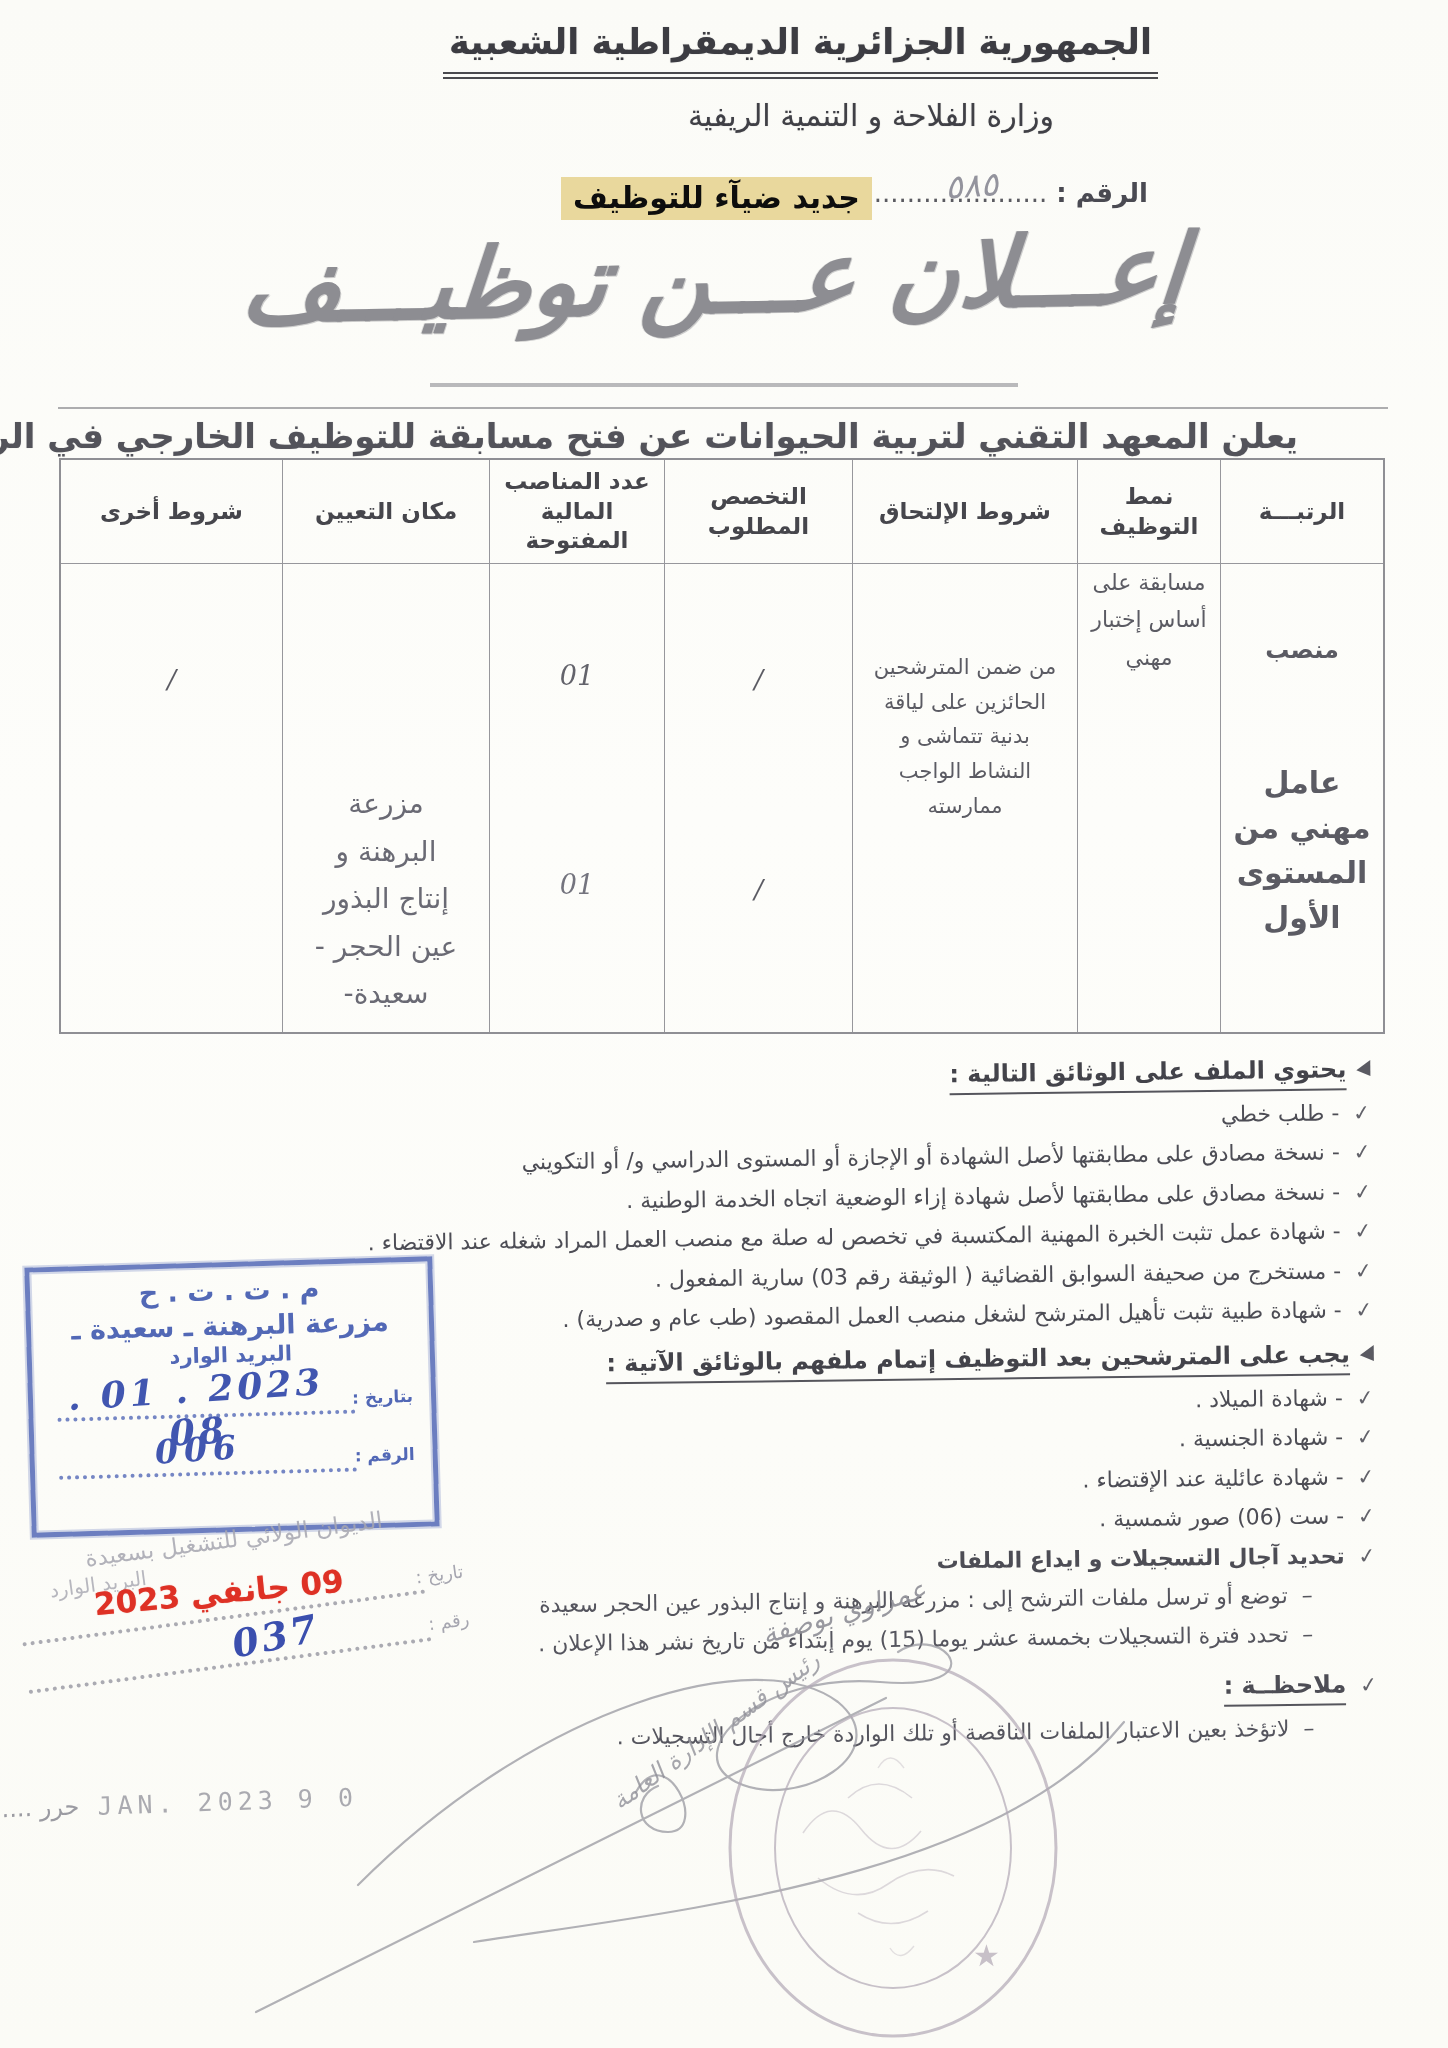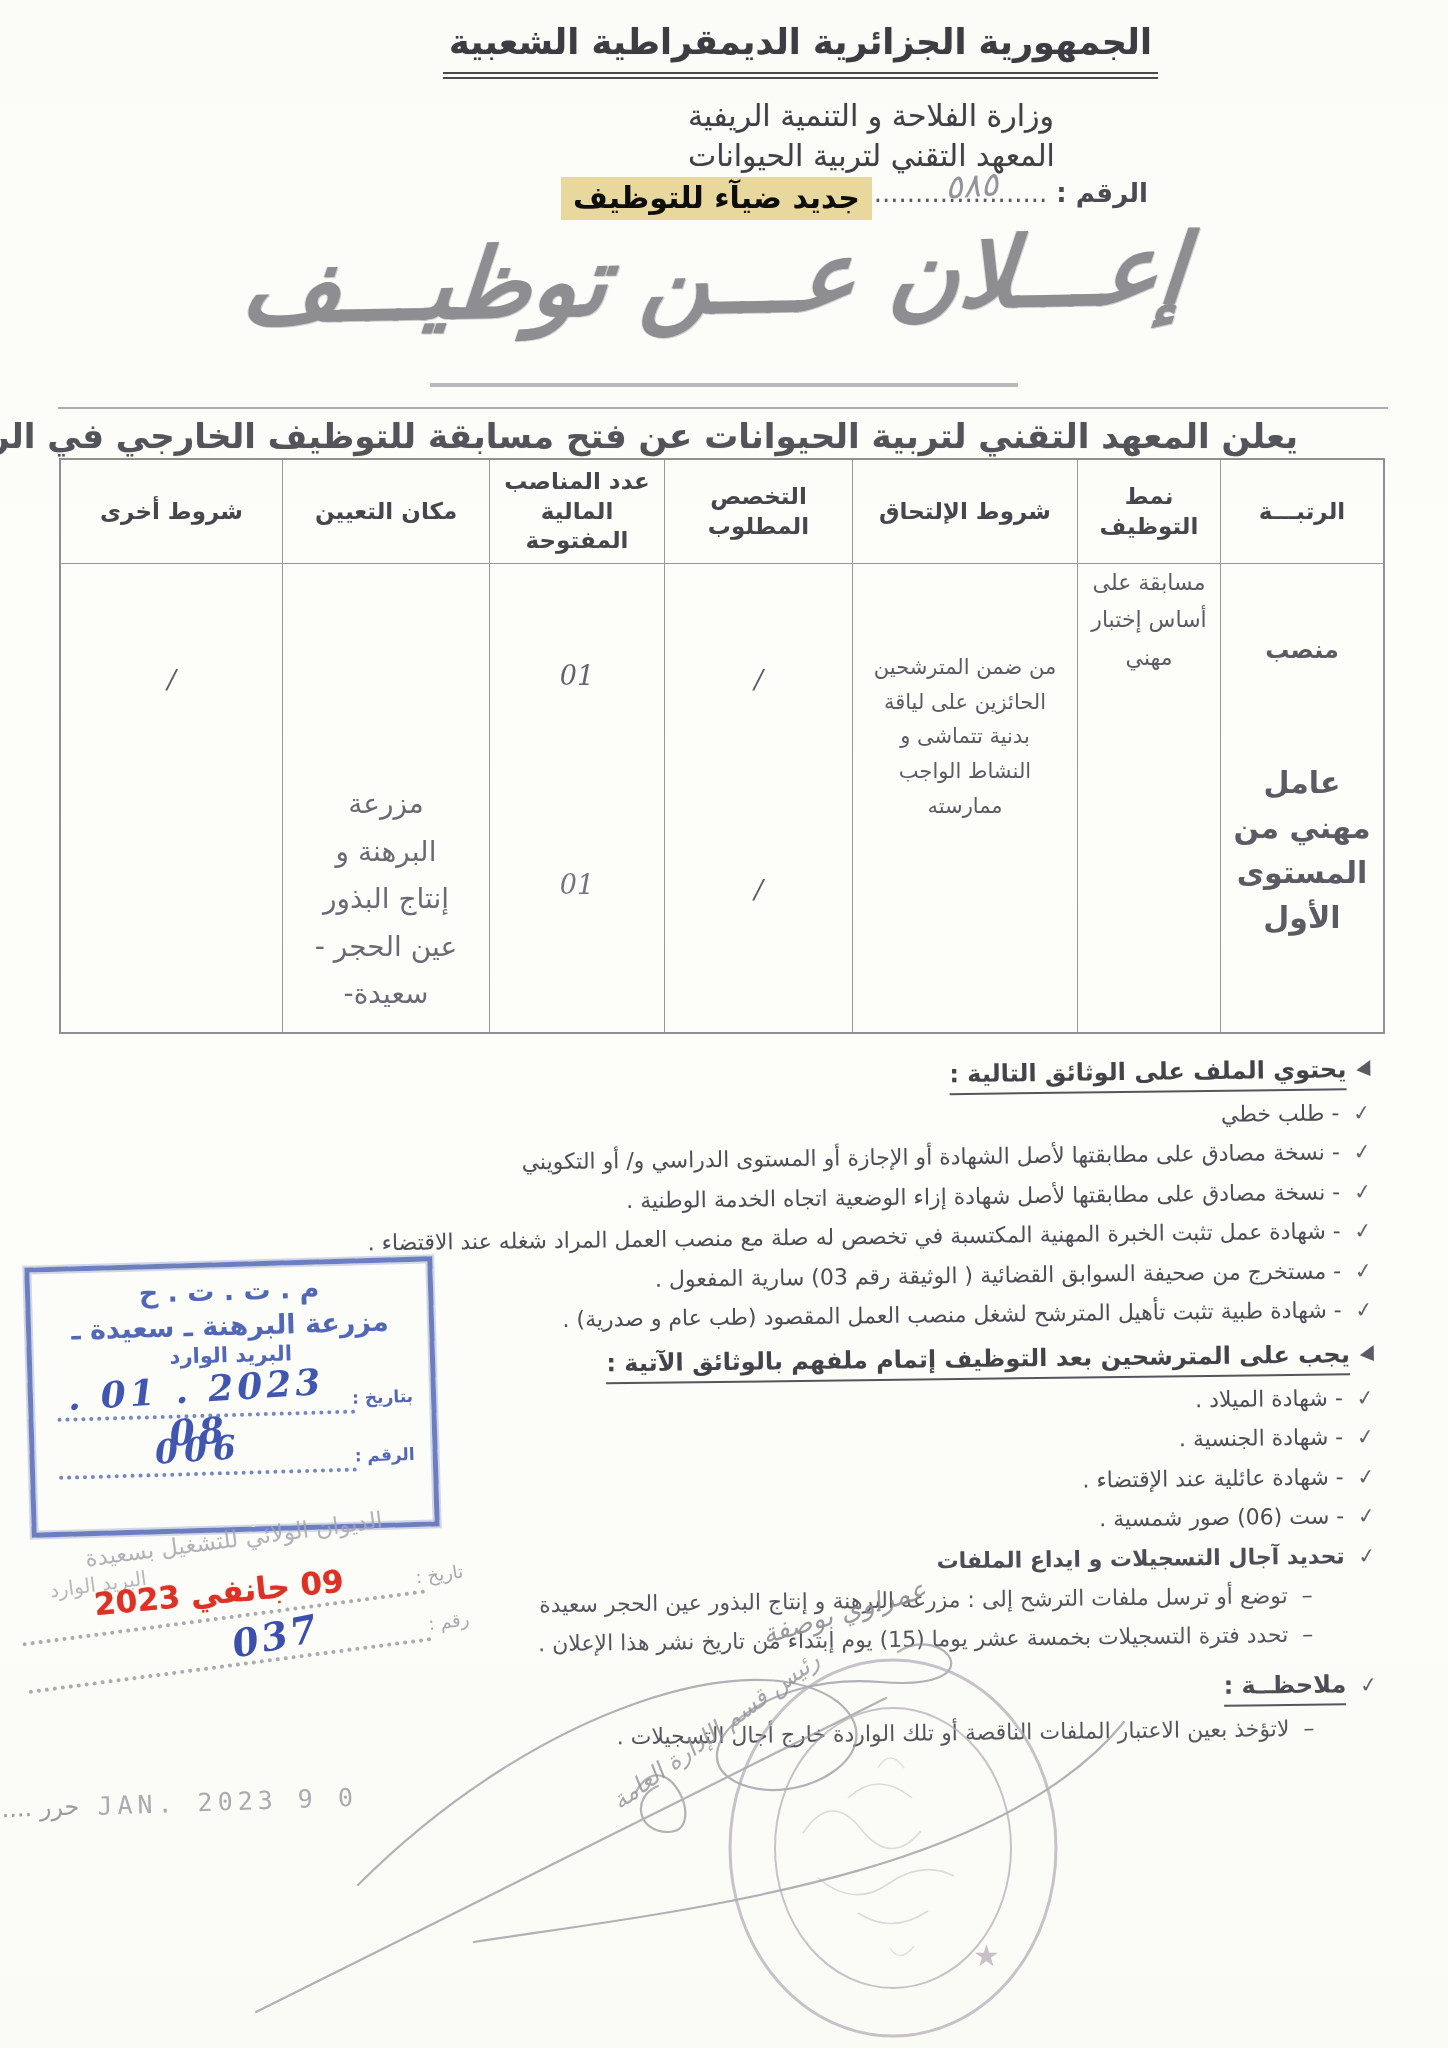--- a/index.html
+++ b/index.html
@@ -200,21 +200,20 @@
 </style>
 </head>
 <body>
 
 <div id="page">
 
   <div class="rep-title noselect">الجمهورية الجزائرية الديمقراطية الشعبية</div>
 
   <div class="ministry-block">
     <div>وزارة الفلاحة و التنمية الريفية</div>
-    <div>المعهد التقني لتربية الحيوانات</div>
   </div>
 
   <div class="ref-line">
     <span>الرقم :</span>
     <span class="ref-dots">..........................</span><span>/2023</span>
     <span class="ref-hand">٥٨٥</span>
   </div>
 
   <div class="watermark">
     <span class="watermark-inner">جديد ضيآء للتوظيف</span>

